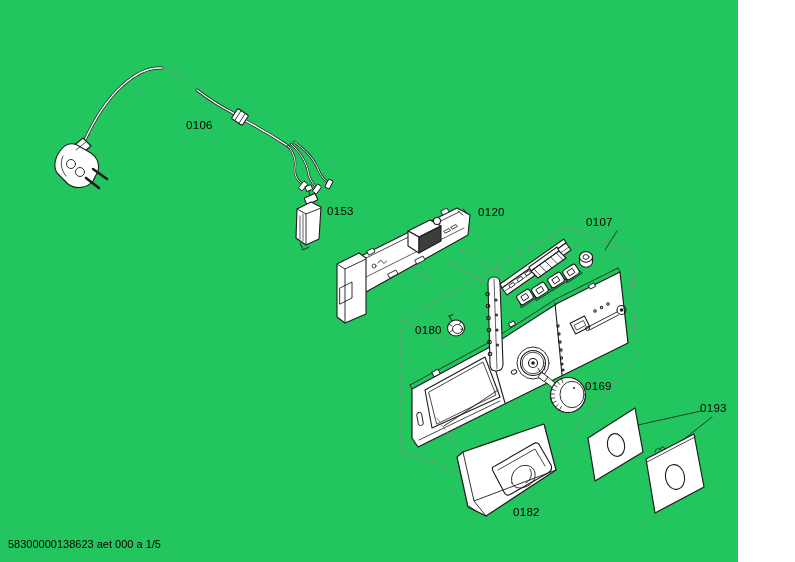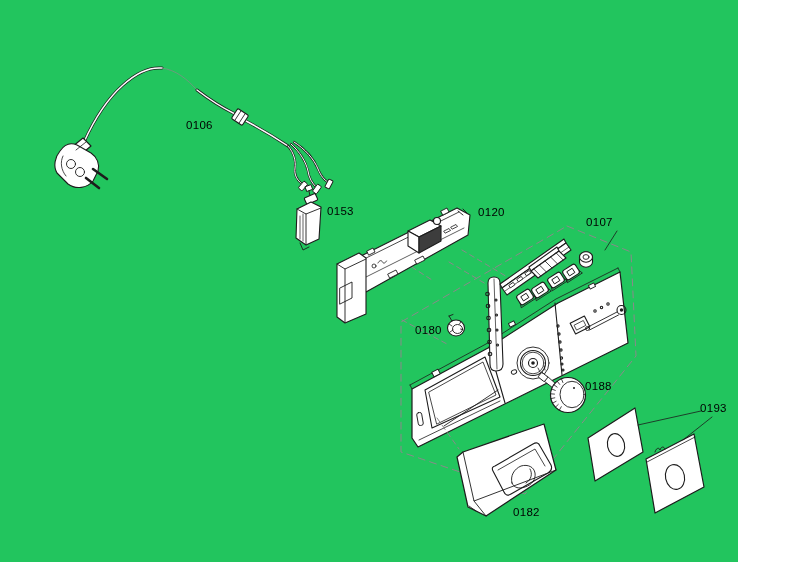--- a/index.html
+++ b/index.html
@@ -256,18 +256,19 @@
     <path class="t8" d="M617,231 L605,250 M701,411 L638,425 M712,417 L683,440"></path>
   </g>
 
 </svg>
 
   <div class="part-label" style="left:186px;top:119px">0106</div>
   <div class="part-label" style="left:327px;top:205px">0153</div>
   <div class="part-label" style="left:478px;top:206px">0120</div>
   <div class="part-label" style="left:586px;top:216px">0107</div>
   <div class="part-label" style="left:415px;top:324px">0180</div>
-  <div class="part-label" style="left:585px;top:380px">0188</div>
+  <div class="part-label" style="left:585px;top:380px">0169</div>
   <div class="part-label" style="left:700px;top:402px">0193</div>
   <div class="part-label" style="left:513px;top:506px">0182</div>
 
+  <div class="doc-footer">58300000138623 aet 000 a 1/5</div>
 
 </div>
 
 </body></html>

